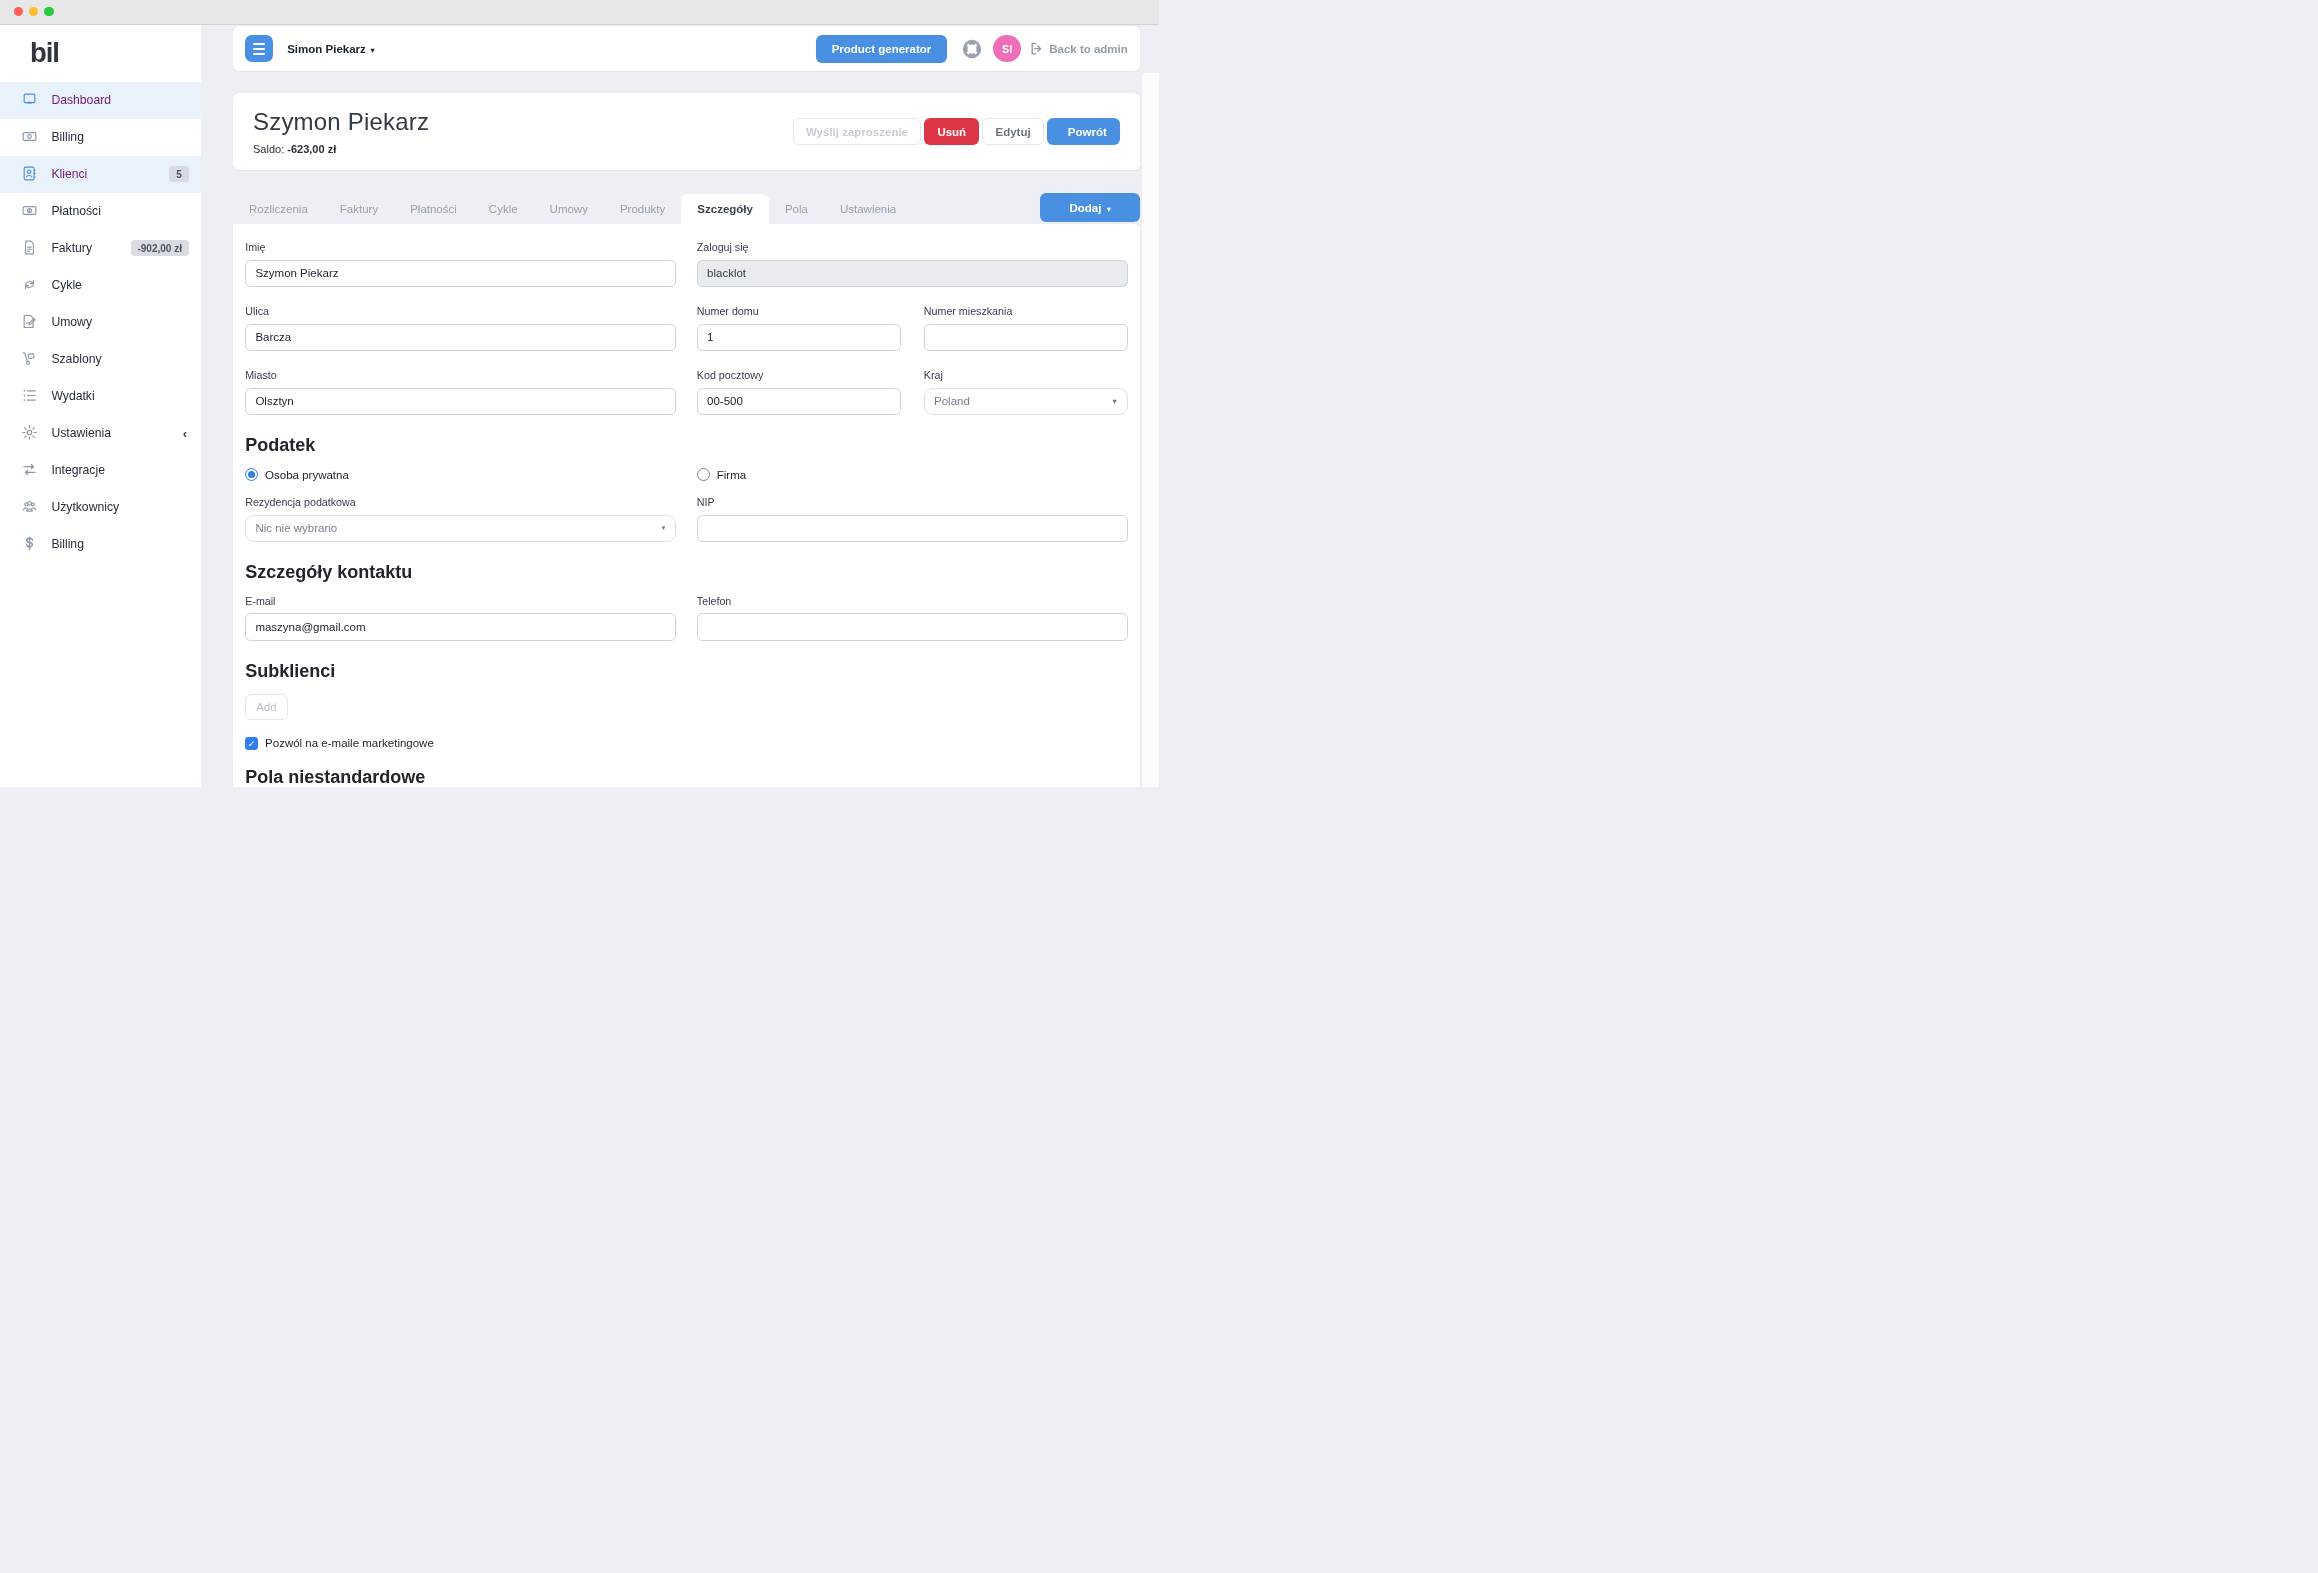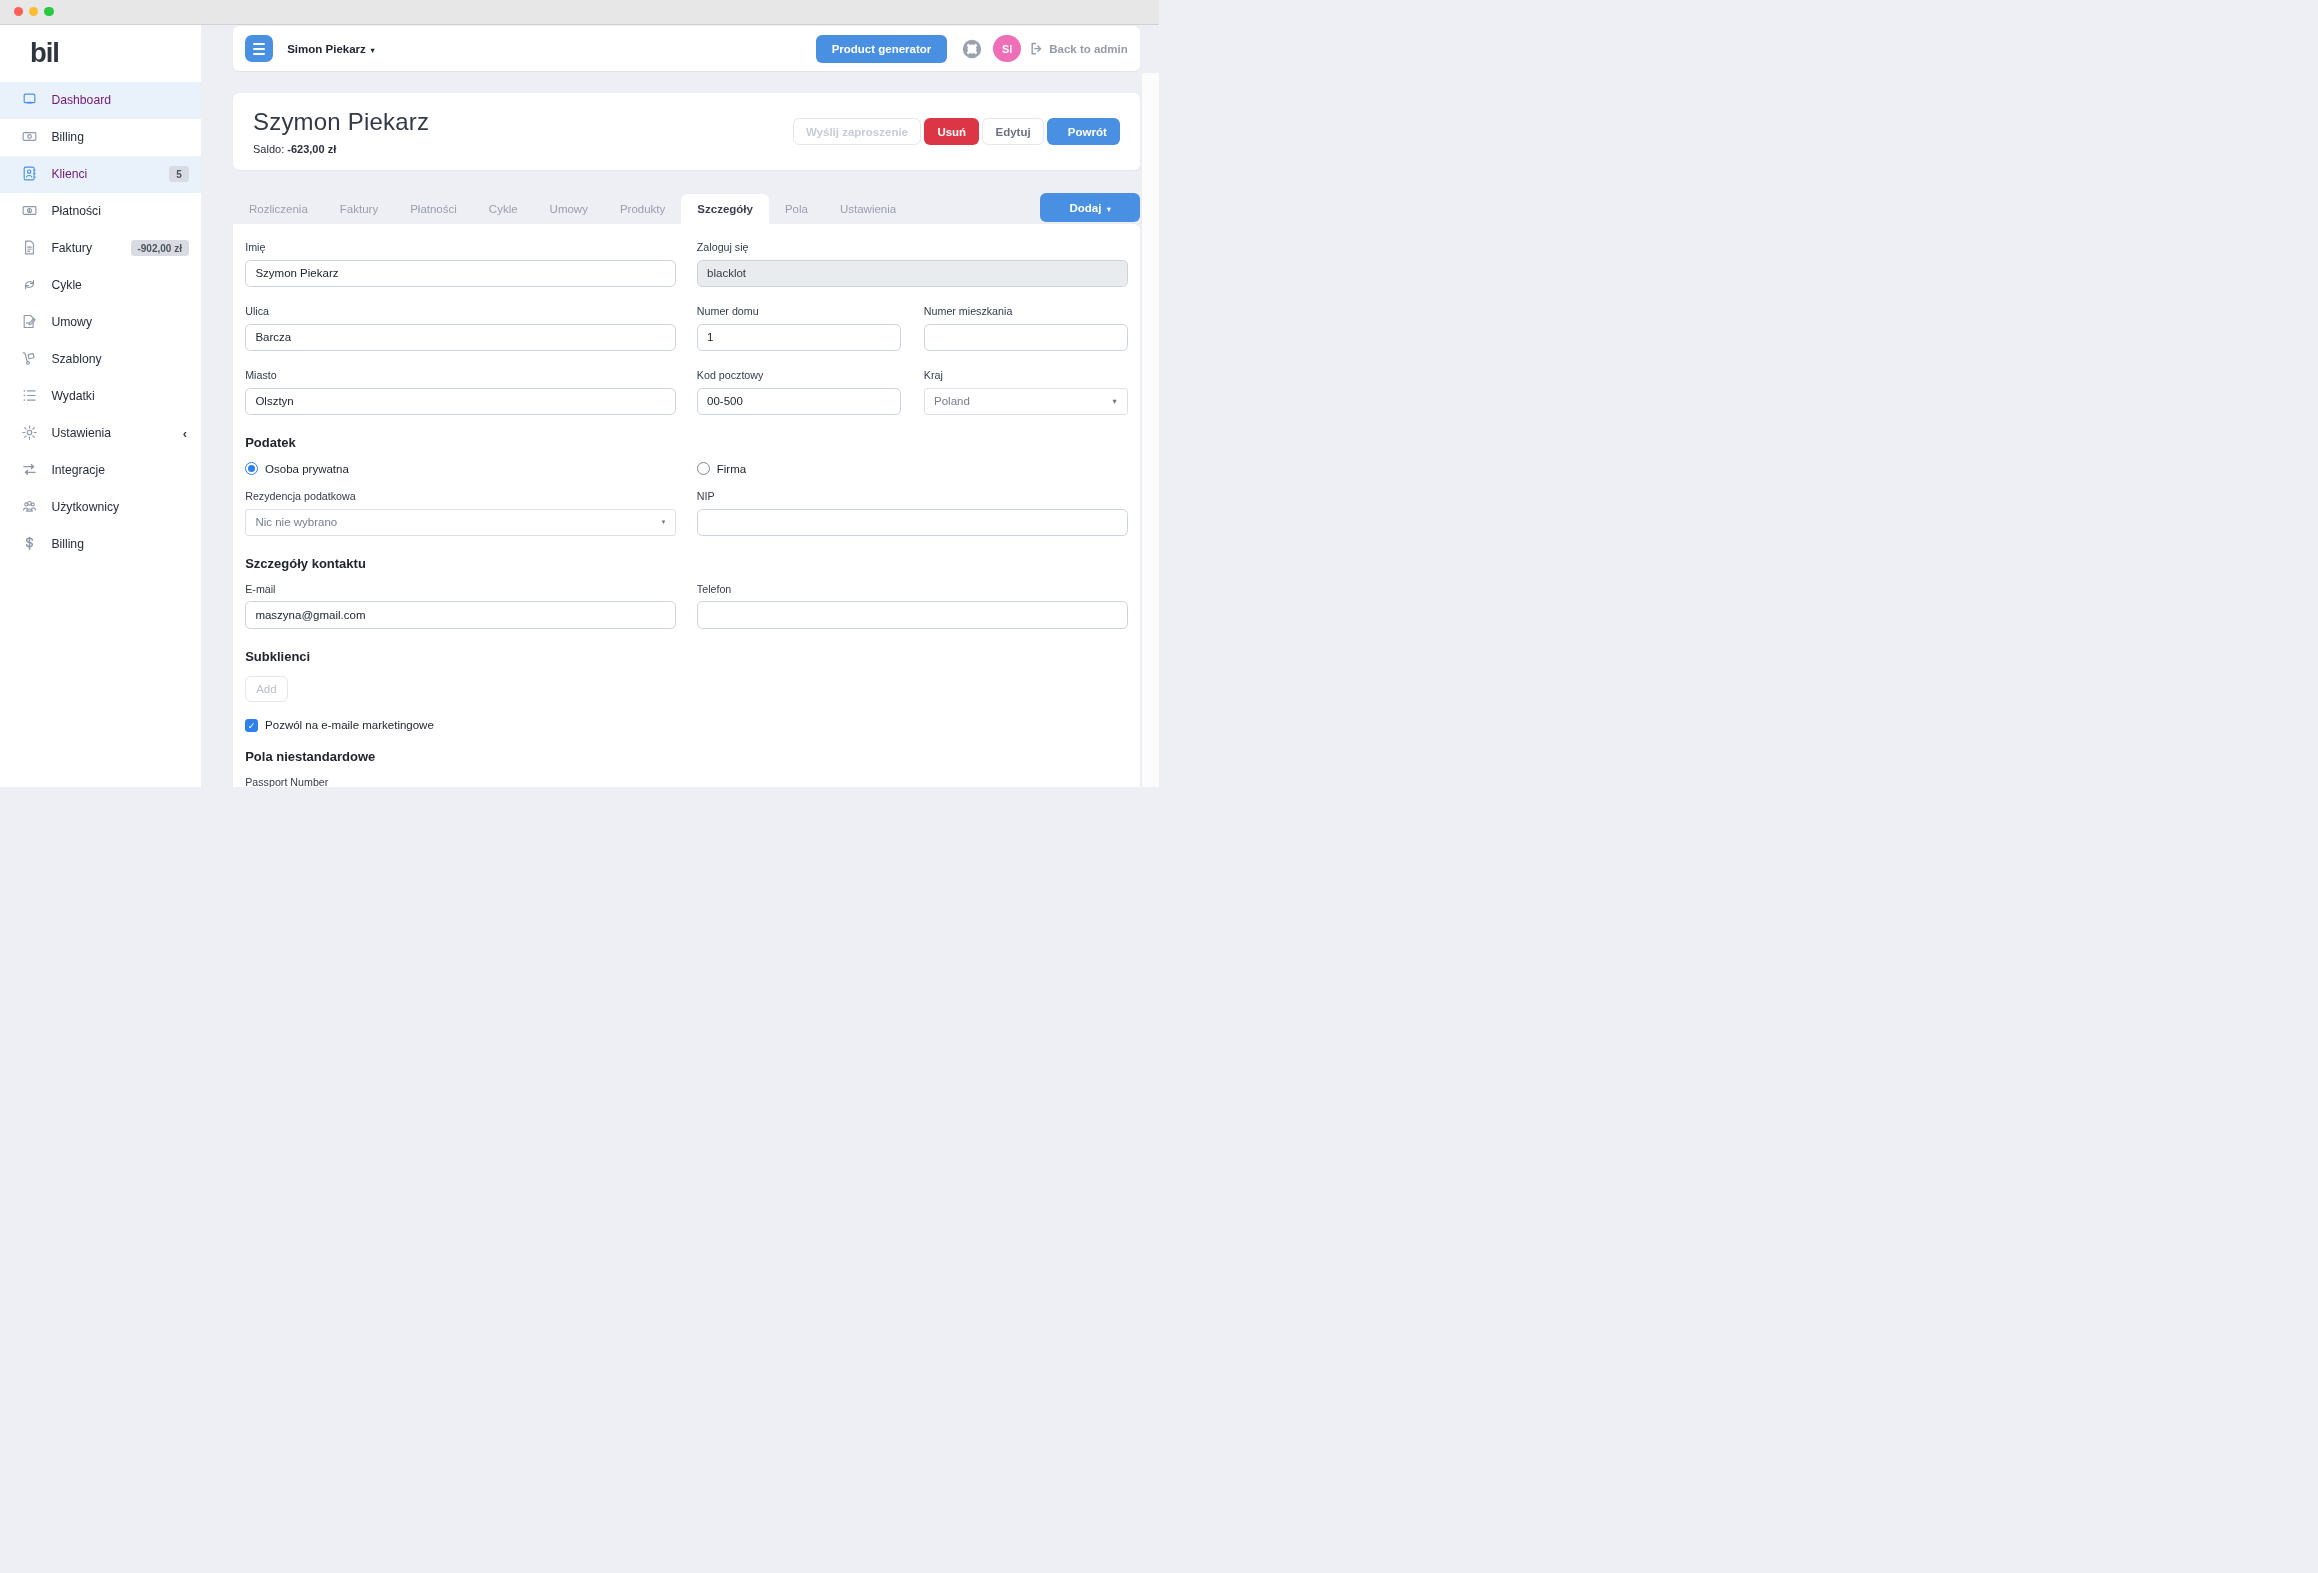--- a/index.html
+++ b/index.html
@@ -80,24 +80,24 @@
   
   .panel { background:#fff; border-radius:0 6.1px 6.1px 6.1px; padding:17px 12.2px 31px;
     min-height:582px; box-shadow:0 0.8px 1.5px rgba(25,39,62,.05); }
   .grid2 { display:grid; grid-template-columns:1fr 1fr; column-gap:20.7px; }
   .grid2b { display:grid; grid-template-columns:1fr 1fr; column-gap:23px; }
   .fg { margin-bottom:18.4px; }
   .fg label { display:block; font-size:10.7px; color:#343c4c; margin-bottom:6.1px; }
   .inp { width:100%; height:27.5px; border:0.8px solid #cdd3da; border-radius:5.4px;
     padding:0 9.2px; font-size:11.5px; color:#212733; font-family:inherit; background:#fff; }
   .inp:disabled { background:#e9ecef; color:#353b45; }
-  .select { position:relative; width:100%; height:27.5px; border:0.8px solid #dde1e7; border-radius:3px;
+  .select { position:relative; width:100%; height:27.5px; border:0.8px solid #dde1e7; border-radius:9px;
     display:flex; align-items:center; padding:0 9.2px; font-size:11.5px; color:#767e8e; cursor:pointer; background:#fff; }
   .select .caret { position:absolute; right:10px; color:#6c757d; }
-  .section-h { font-size:13px; font-weight:bold; color:#20252e; margin:1.5px 0 12.2px; }
+  .section-h { font-size:18px; font-weight:bold; color:#20252e; margin:1.5px 0 12.2px; }
   .radio-row { margin-bottom:15.3px; }
   .radio { display:flex; align-items:center; gap:6.9px; font-size:11.5px; color:#1d222c; cursor:pointer; }
   .rdot { width:13px; height:13px; border-radius:50%; border:1.1px solid #7d8694; background:#fff; flex:none; }
   .rdot.on { border:1.5px solid #2f80ed; position:relative; }
   .rdot.on::after { content:""; position:absolute; inset:1.9px; border-radius:50%; background:#2f80ed; }
   .add-sub-btn { background:#fff; border:0.8px solid #e3e7ec; border-radius:6.1px; color:#b9c0cb;
     font-size:11.5px; padding:6.1px 10px; cursor:pointer; font-family:inherit; margin-bottom:17px; }
   .check-row { display:flex; align-items:center; gap:6.9px; margin-bottom:17px; cursor:pointer; }
   .cbox { width:13px; height:13px; border-radius:2.7px; border:1.1px solid #7d8694; background:#fff; flex:none;
     display:flex; align-items:center; justify-content:center; }

